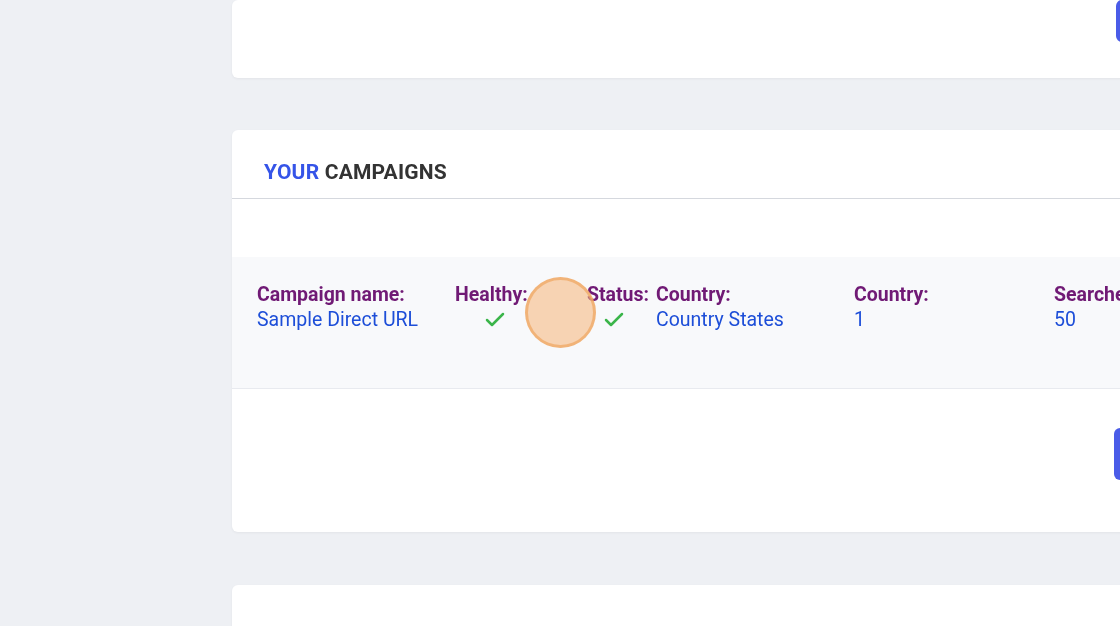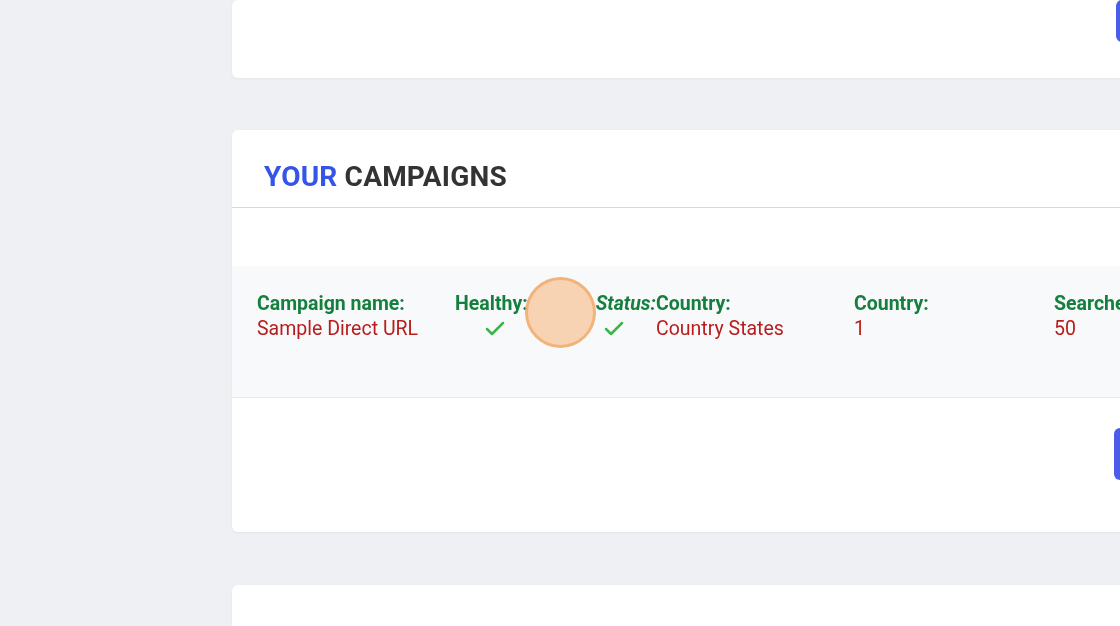--- a/index.html
+++ b/index.html
@@ -48,21 +48,21 @@
       height: 402px;
       box-shadow: 0 1px 3px rgba(0,0,0,0.05);
     }
     
     .section-header {
       padding: 30px 32px 14px 32px;
       border-bottom: 1px solid #d5d8de;
     }
     
     .section-title {
-      font-size: 28px;
+      font-size: 21px;
       font-weight: 700;
       color: #333;
       letter-spacing: 0.2px;
     }
     
     .section-title .highlight {
       color: #3554e8;
     }
     
     .campaign-row {
@@ -76,49 +76,48 @@
     }
     
     .field {
       display: flex;
       flex-direction: column;
     }
     
     .field-label {
       font-size: 19.5px;
       font-weight: 700;
-      color: #15803d;
+      color: #701a75;
       margin-bottom: 2px;
     }
     
     .field-value {
       font-size: 19.5px;
       font-weight: 400;
-      color: #b91c1c;
+      color: #1d4ed8;
     }
     
     .field-name {
       flex: 0 0 198px;
     }
     
     .field-healthy {
       flex: 0 0 125px;
       align-items: flex-end;
       text-align: center;
     }
     
     .field-healthy .field-label {
       text-align: left;
       width: 100%;
     }
     
     .field-status {
       flex: 0 0 76px;
-      align-items: flex-end;
-      font-style: italic;
+      align-items: center;
     }
     
     .field-country {
       flex: 0 0 198px;
     }
     
     .field-keywords {
       flex: 0 0 200px;
     }
     

